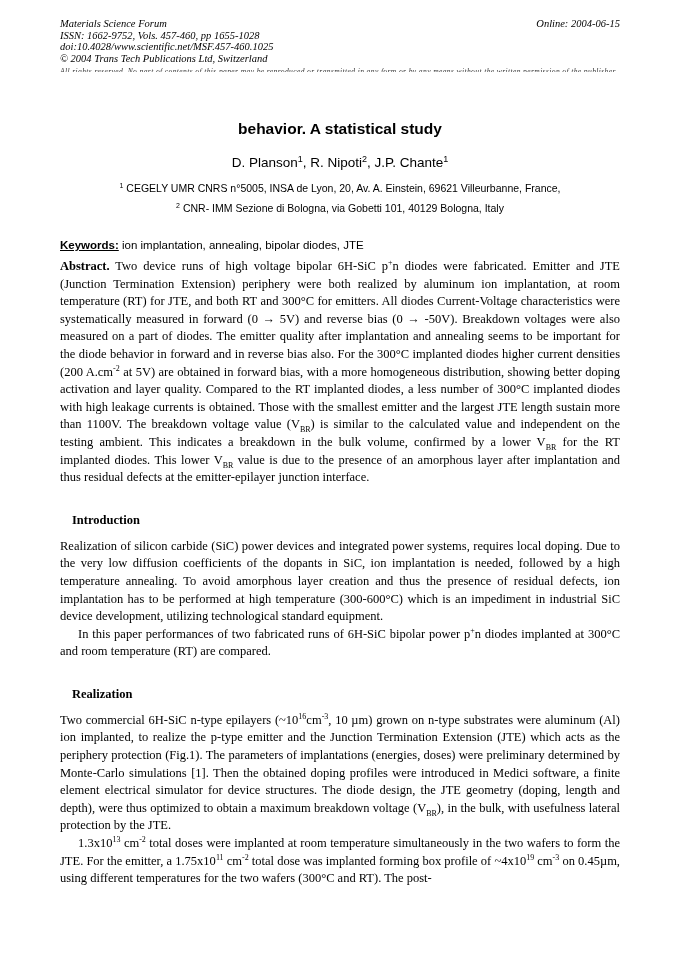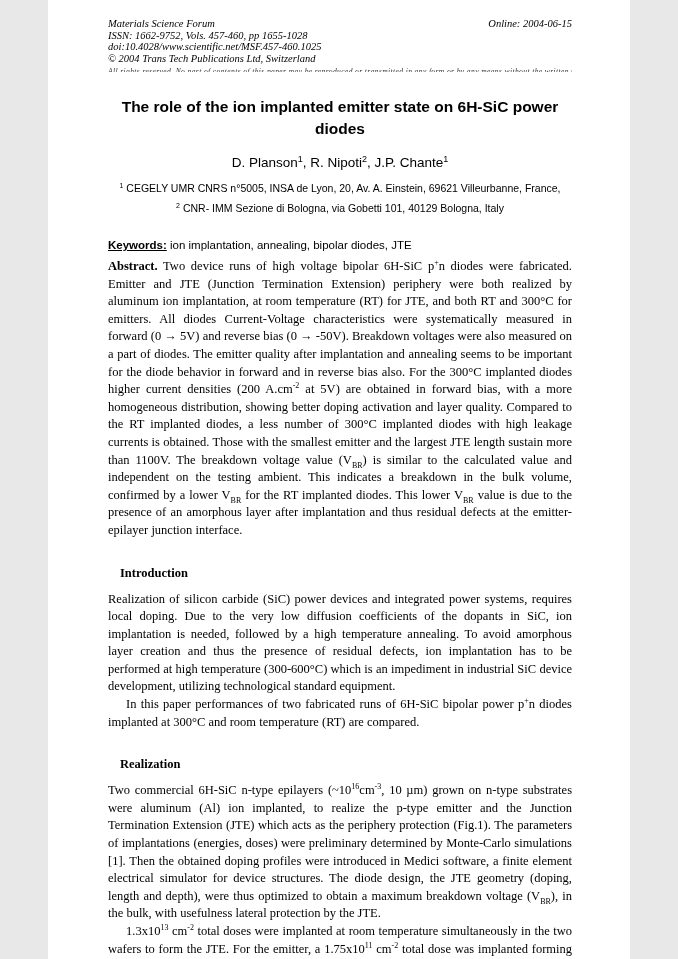--- a/index.html
+++ b/index.html
@@ -1,18 +1,18 @@
 <!DOCTYPE html>
 <html><head>
 <meta charset="utf-8">
 <style>
   html, body { margin: 0; padding: 0; background: #e8e8e8; }
   .page {
     position: relative;
-    width: 582px;
+    width: 678px;
     height: 959px;
     margin: 0 auto;
     background: #ffffff;
     box-sizing: border-box;
     padding: 18px 58px 0 60px;
     color: #000;
     overflow: hidden;
   }
   
   .jheader {
@@ -104,21 +104,22 @@
       <div>ISSN: 1662-9752, Vols. 457-460, pp 1655-1028</div>
       <div>doi:10.4028/www.scientific.net/MSF.457-460.1025</div>
       <div>© 2004 Trans Tech Publications Ltd, Switzerland</div>
     </div>
     <div class="h-right">Online: 2004-06-15</div>
   </div>
 
   <div class="clipped-line">All rights reserved. No part of contents of this paper may be reproduced or transmitted in any form or by any means without the written permission of the publisher, Trans Tech Publications Ltd, www.scientific.net.</div>
 
   <h1 class="title">
-    <span>The role of the ion implanted emitter state on 6H-SiC power diodes</span><br>
+    <br>
+    <span>behavior. A statistical study</span>
   </h1>
 
   <div class="authors">
     <div>D. Planson<sup>1</sup>, R. Nipoti<sup>2</sup>, J.P. Chante<sup>1</sup></div>
   </div>
 
   <div class="affils">
     <div><sup>1</sup> CEGELY UMR CNRS n°5005, INSA de Lyon, 20, Av. A. Einstein, 69621 Villeurbanne, France,</div>
     <div><sup>2</sup> CNR- IMM Sezione di Bologna, via Gobetti 101, 40129 Bologna, Italy</div>
   </div>

